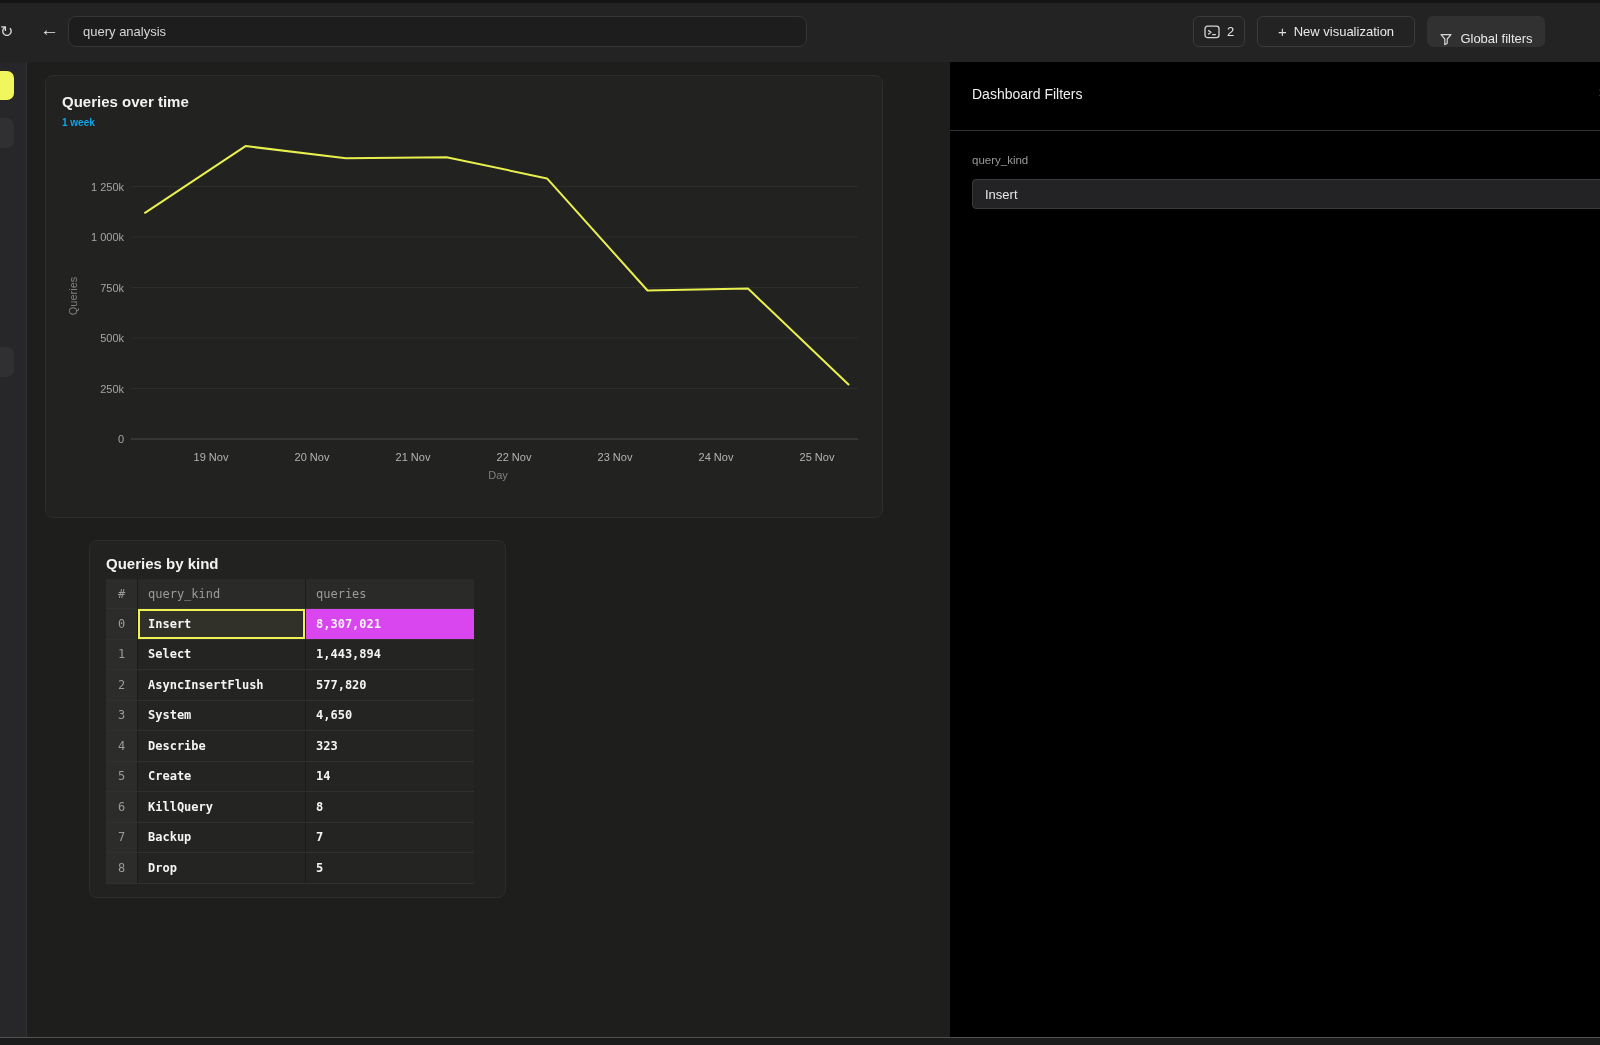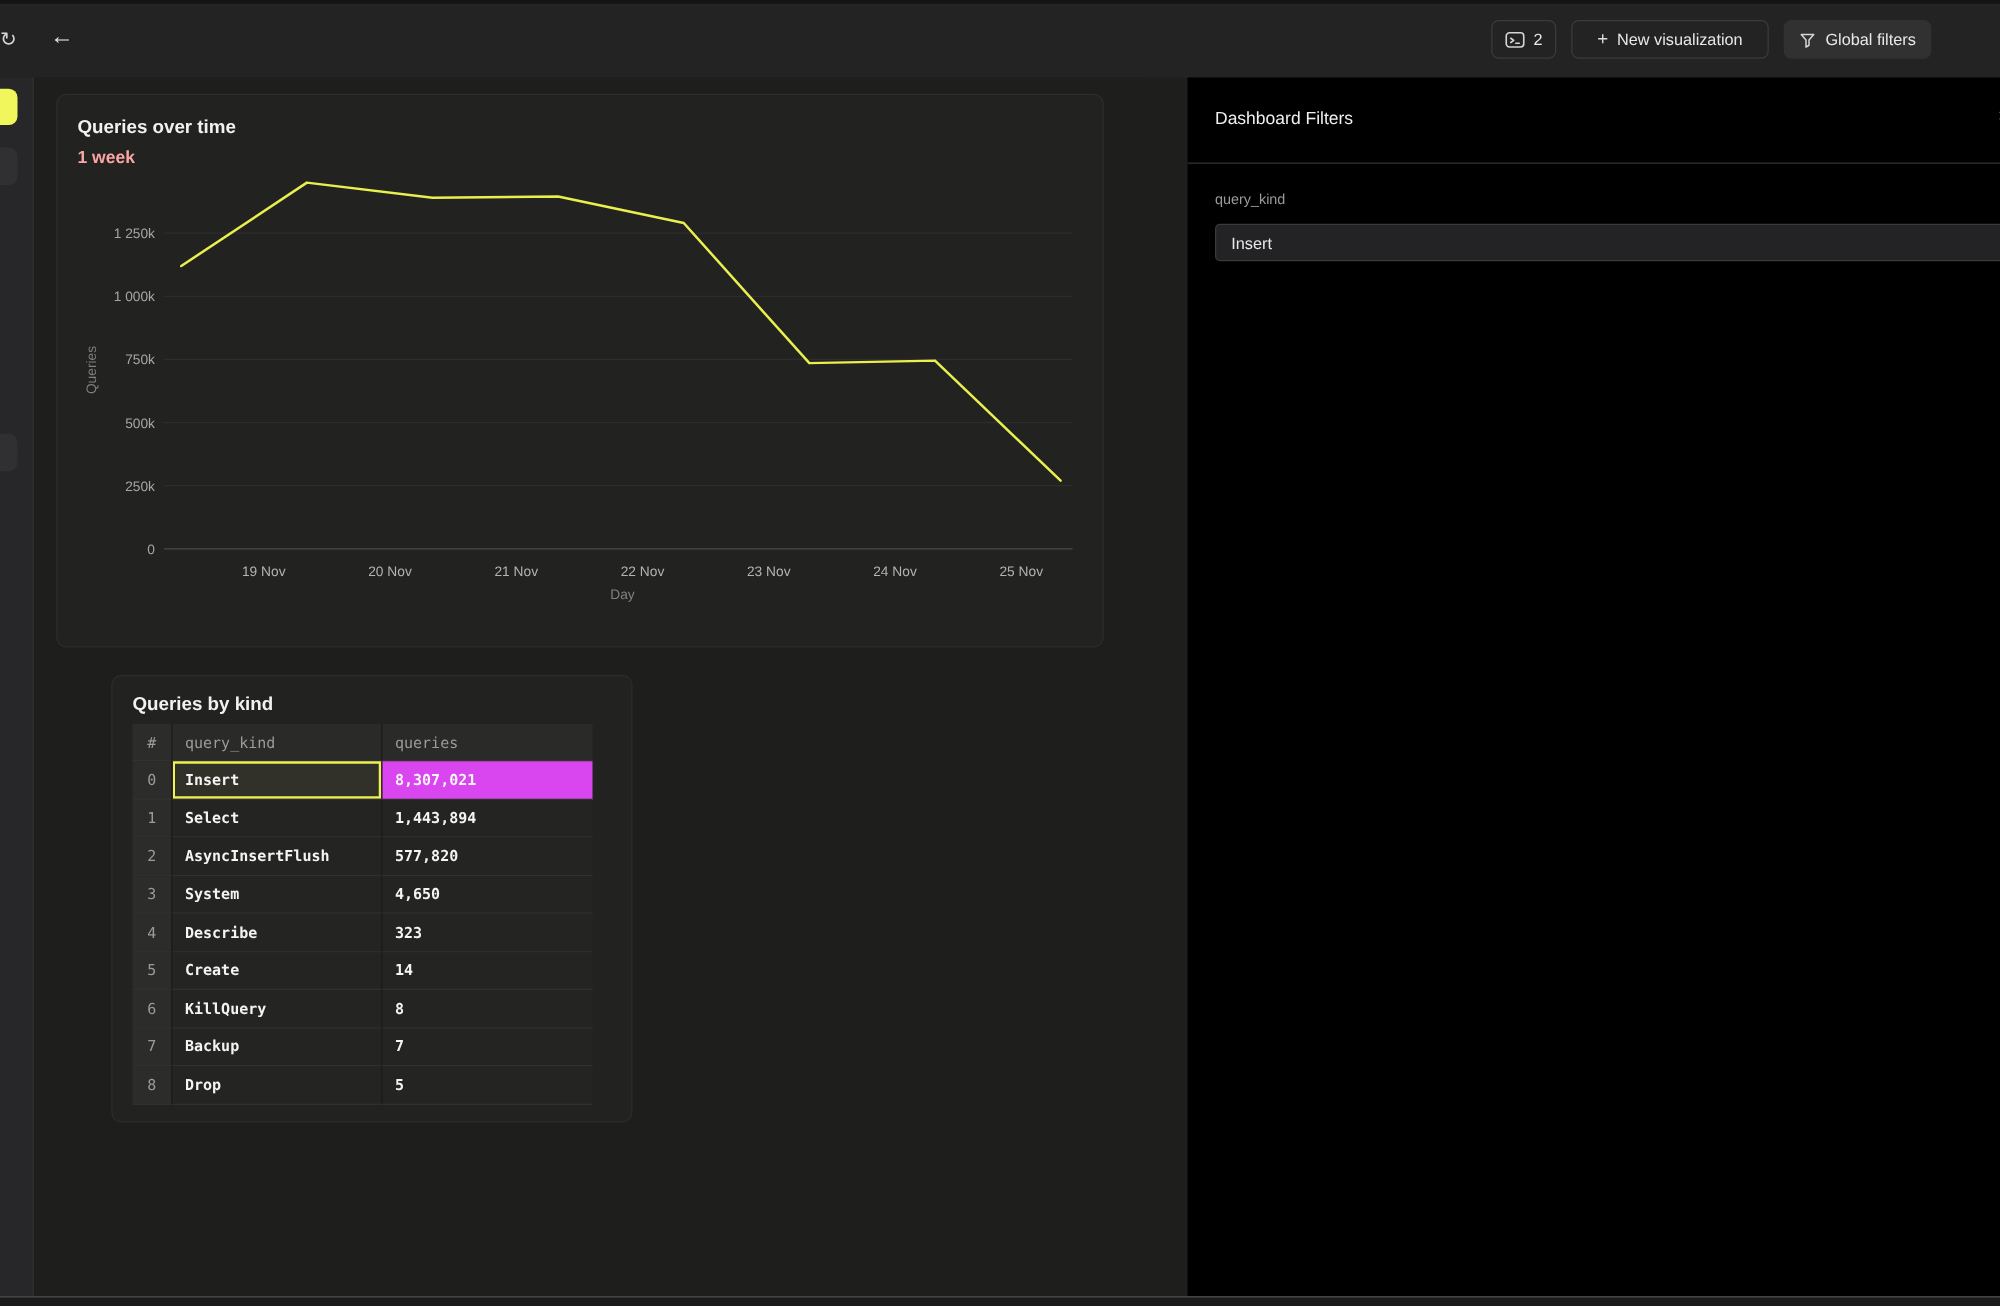--- a/index.html
+++ b/index.html
@@ -14,36 +14,36 @@
   .back-ic { position: absolute; left: 40px; top: 19px; font-size: 19px; color: #e5e5e5; cursor: pointer; }
   .title-input { position: absolute; left: 68px; top: 16px; width: 739px; height: 31px;
     background: #1d1d1d; border: 1px solid #363636; border-radius: 8px; color: #d6d6d6;
     font-size: 13px; padding: 0 14px; font-family: "Liberation Sans", sans-serif; outline: none; }
   .tb-btn { position: absolute; top: 16px; height: 31px; display: flex; align-items: center; justify-content: center;
     gap: 7px; border-radius: 6px; color: #e8e8e8; font-size: 13px; cursor: pointer; white-space: nowrap; }
   .tb-btn.outline { background: transparent; border: 1px solid #3b3b3b; }
   .tb-btn.filled { background: #313131; border: 1px solid #313131; }
   .btn-console { left: 1193px; width: 52px; }
   .btn-newviz { left: 1257px; width: 158px; }
-  .btn-global { left: 1427px; width: 118px; }
+  .btn-global { left: 1427px; width: 118px; align-items: flex-end; }
   .plus-g { font-size: 15px; color: #dcdcdc; margin-top: -1px; }
 
   
   .sidebar { position: absolute; left: 0; top: 62px; width: 27px; height: 975px;
     background: #27272a; border-right: 1px solid #313134; }
   .side-item { position: absolute; left: -8px; width: 22px; height: 29px; border-radius: 7px; cursor: pointer; }
   .side-item.active { background: #f1f65c; }
   .side-item.idle { background: #303033; height: 30px; }
 
   
   .main { position: absolute; left: 28px; top: 62px; width: 890px; height: 975px; background: #1e1e1c; }
   .card { position: absolute; background: #222221; border: 1px solid #2d2d2c; border-radius: 8px; }
   .chart-card { left: 17px; top: 13px; width: 838px; height: 443px; }
   .card-title { position: absolute; left: 16px; top: 17px; font-size: 15px; font-weight: bold; color: #f2f2f2; }
-  .card-subtitle { position: absolute; left: 16px; top: 41px; font-size: 14px; font-weight: bold; color: #fca5a5; }
+  .card-subtitle { position: absolute; left: 16px; top: 41px; font-size: 10px; font-weight: bold; color: #0ea5e9; }
   .chart-svg { position: absolute; left: 0; top: 0; }
   .chart-svg text { font-family: "Liberation Sans", sans-serif; }
   .ytick { font-size: 11px; fill: #a6a6a6; }
   .xtick { font-size: 11px; fill: #b3b3b3; }
   .axis-label { font-size: 11px; fill: #808080; }
 
   
   .table-card { left: 17px; top: 478px; width: 417px; height: 358px; margin-left: 44px; }
   .ktable { position: absolute; left: 16px; top: 38px; width: 368px;
     font-family: "DejaVu Sans Mono", monospace; font-size: 12px; }
@@ -75,20 +75,21 @@
 </style>
 </head>
 <body>
 
 <div class="screen">
 
   <div class="topbar">
     <div class="top-strip"></div>
     <span class="refresh-ic">↻</span>
     <span class="back-ic">←</span>
+    <input class="title-input" value="query analysis" style="">
     <div class="tb-btn outline btn-console">
       <svg width="16" height="14" viewBox="0 0 16 14">
         <rect x="1" y="1.2" width="14" height="11.4" rx="2.6" fill="none" stroke="#d5d5d5" stroke-width="1.3"></rect>
         <path d="M4.6 5.6 L7 7.3 L4.6 9" fill="none" stroke="#d5d5d5" stroke-width="1.3" stroke-linecap="round" stroke-linejoin="round"></path>
         <line x1="8.6" y1="9.6" x2="11.4" y2="9.6" stroke="#d5d5d5" stroke-width="1.3" stroke-linecap="round"></line>
       </svg>
       <span>2</span>
     </div>
     <div class="tb-btn outline btn-newviz">
       <span class="plus-g">+</span>

